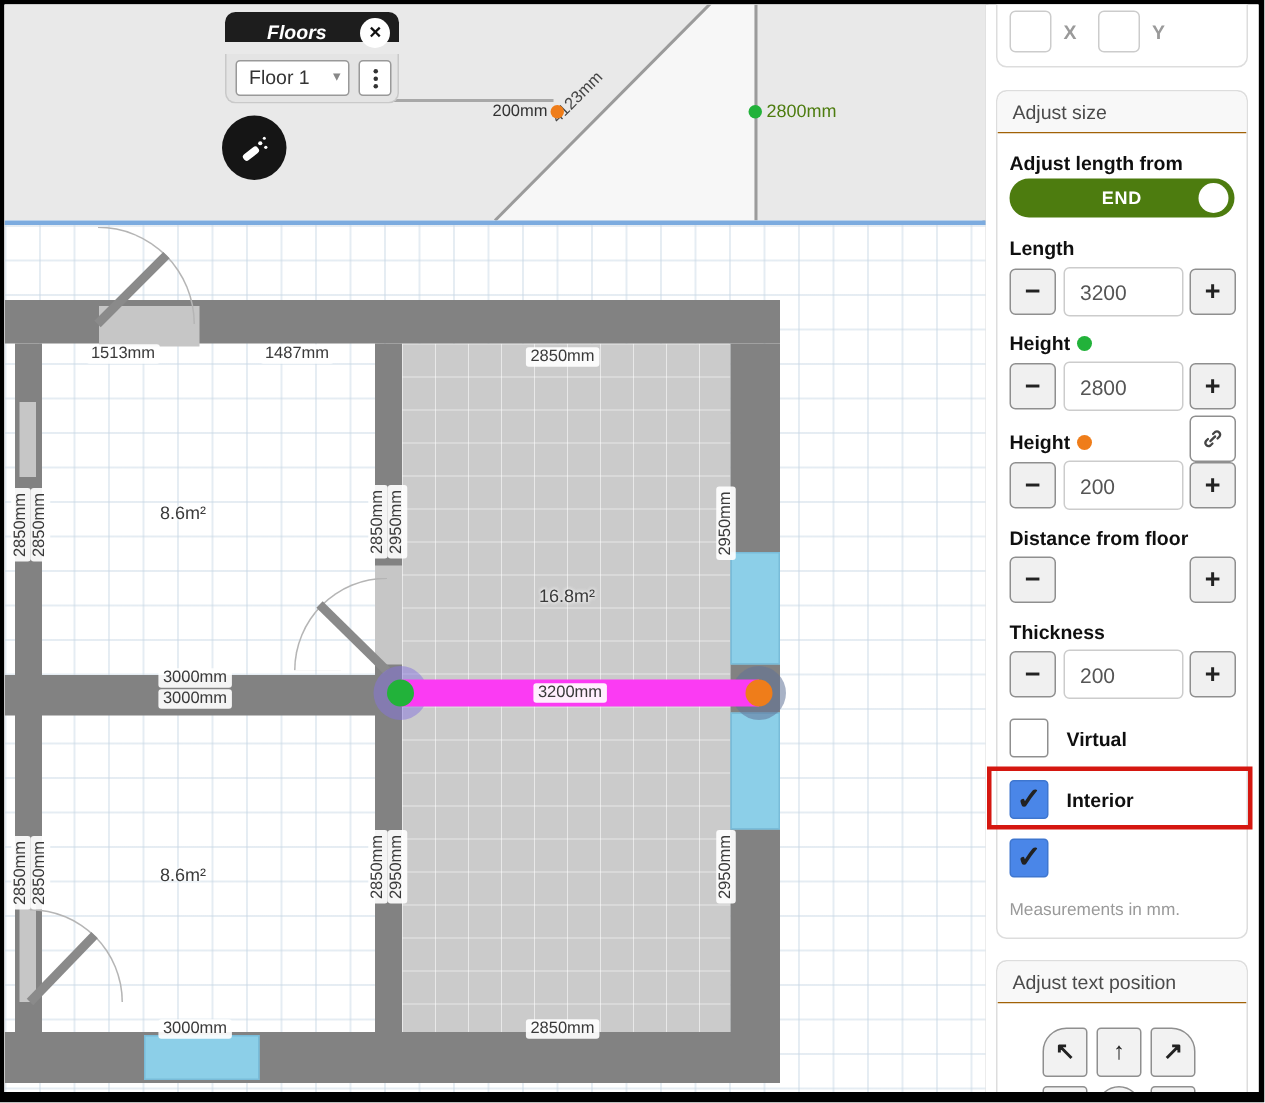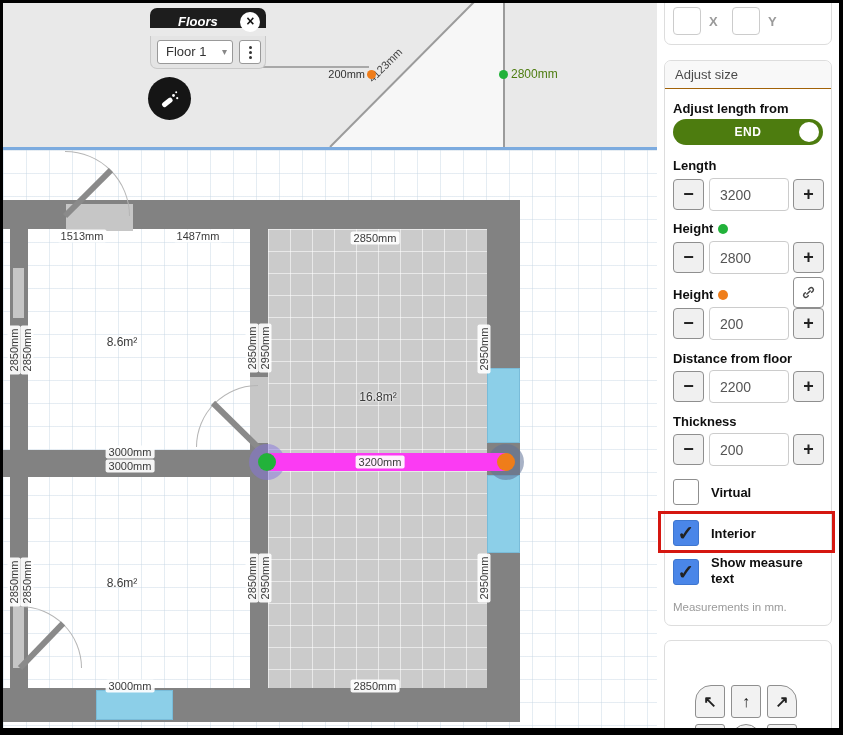--- a/index.html
+++ b/index.html
@@ -264,49 +264,48 @@
         </svg>
       </div>
 
       <span class="bold-lbl" style="left:8px; top:226px;"><span>Height</span><i class="dot10" style="background:#ef7d1a;"></i></span>
       <div class="step-btn" style="left:8px; top:247px;">−</div>
       <input class="step-input" style="left: 44px; top: 246px;" value="200">
       <div class="step-btn" style="left:128px; top:247px;">+</div>
 
       <span class="bold-lbl" style="left:8px; top:290px;">Distance from floor</span>
       <div class="step-btn" style="left:8px; top:310px;">−</div>
-      <input class="step-input" style="left: 44px; top: 309px;" value="2200">
       <div class="step-btn" style="left:128px; top:310px;">+</div>
 
       <span class="bold-lbl" style="left:8px; top:353px;">Thickness</span>
       <div class="step-btn" style="left:8px; top:373px;">−</div>
       <input class="step-input" style="left: 44px; top: 372px;" value="200">
       <div class="step-btn" style="left:128px; top:373px;">+</div>
 
       <div class="cb" style="left:8px; top:418px;">
         
       </div>
       <span class="bold-lbl" style="left:46px; top:424px;">Virtual</span>
 
       <div class="cb checked" style="left:8px; top:459px;">
         <span class="tick">✓</span>
       </div>
       <span class="bold-lbl" style="left:46px; top:465px;">Interior</span>
 
       <div class="cb checked" style="left:8px; top:498px;">
         <span class="tick">✓</span>
       </div>
-      <span class="bold-lbl" style="left:46px; top:494px; width:105px; white-space:normal; line-height:16px;">Show measure text</span>
 
       <span class="note" style="left:8px; top:540px;">Measurements in mm.</span>
     </div>
 
     <div id="highlight-red"></div>
 
     <div class="card" style="left:5px; top:637px; width:168px; height:130px;">
+      <div class="card-head">Adjust text position</div>
       <div class="arrow-btn r-tl" style="left:30px; top:44px;">↖</div>
       <div class="arrow-btn" style="left:66px; top:44px;">↑</div>
       <div class="arrow-btn r-tr" style="left:102px; top:44px;">↗</div>
       <div class="stub" style="left:30px; top:83px;"></div>
       <div class="stub circle" style="left:66px; top:83px;"></div>
       <div class="stub" style="left:102px; top:83px;"></div>
     </div>
   </div>
 
 </div>

